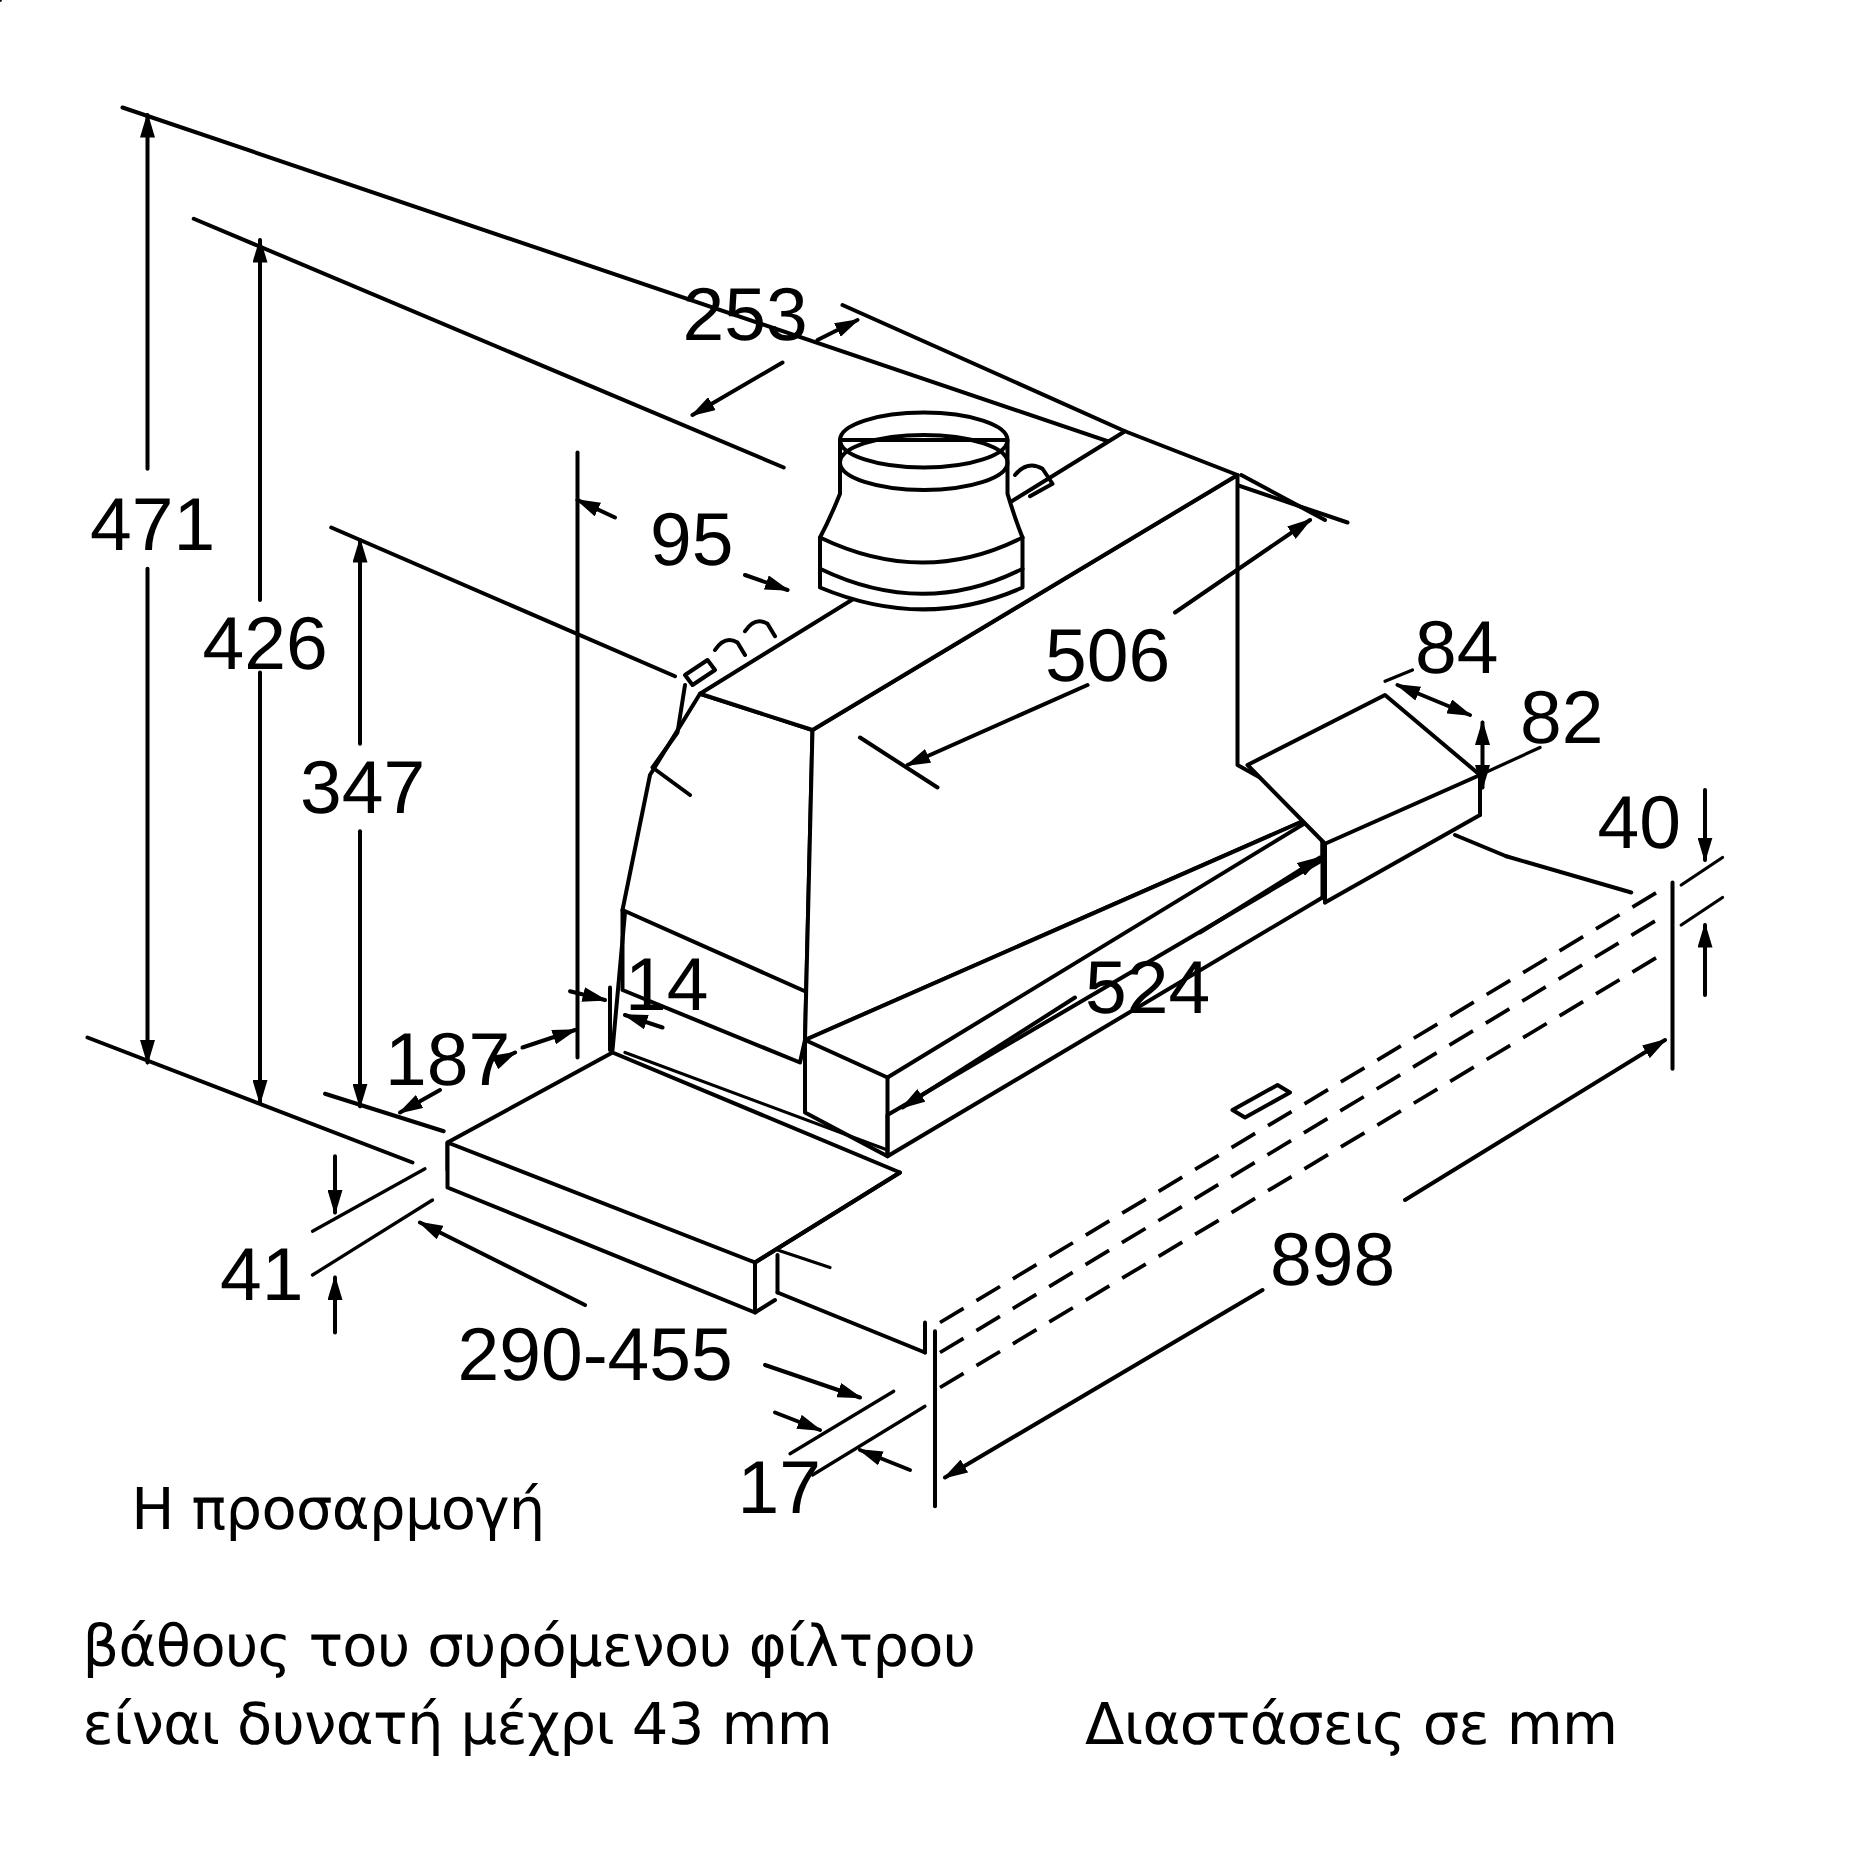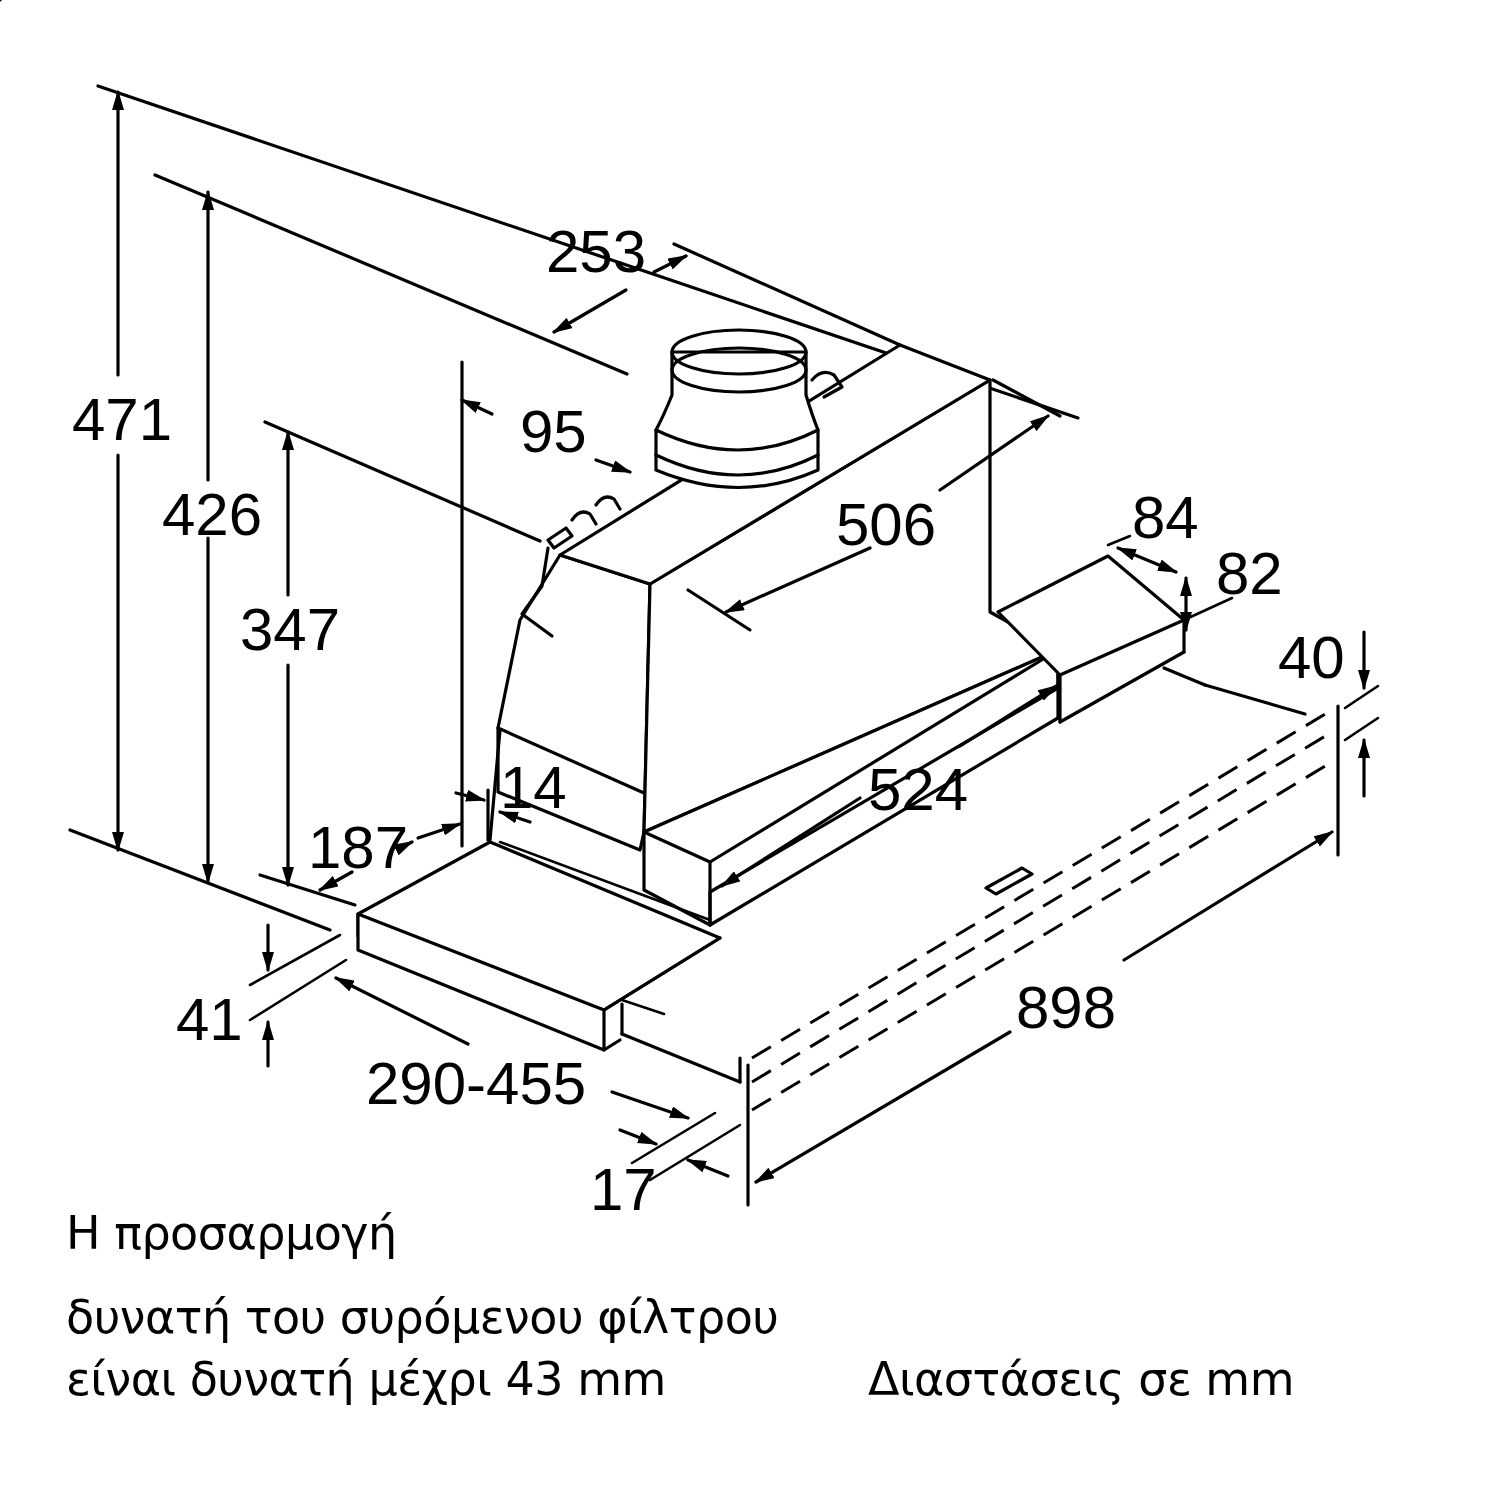--- a/index.html
+++ b/index.html
@@ -189,16 +189,16 @@
 
   <g>
     <line class="thin" x1="632" y1="1163" x2="715" y2="1113"></line>
     <line class="thin" x1="650" y1="1180" x2="740" y2="1125"></line>
     <line class="ln" x1="620" y1="1130" x2="656" y2="1144" marker-end="url(#ah)"></line>
     <line class="ln" x1="728" y1="1176" x2="688" y2="1160" marker-end="url(#ah)"></line>
     <text class="dim" x="590" y="1210">17</text>
   </g>
 </svg>
 
-<div class="caption" style="top:1206px;">Η προσαρμογή</div>
-<div class="caption" style="top:1290px;">δυνατή του συρόμενου φίλτρου</div>
+<div class="caption" style="top:1180px;margin-left:39px;">Η προσαρμογή</div>
+<div class="caption" style="top:1290px;">βάθους του συρόμενου φίλτρου</div>
 <div class="caption" style="top:1352px;">είναι δυνατή μέχρι 43 mm</div>
 <div class="caption" style="top:1352px; left:868px;">Διαστάσεις σε mm</div>
 
 </body></html>

